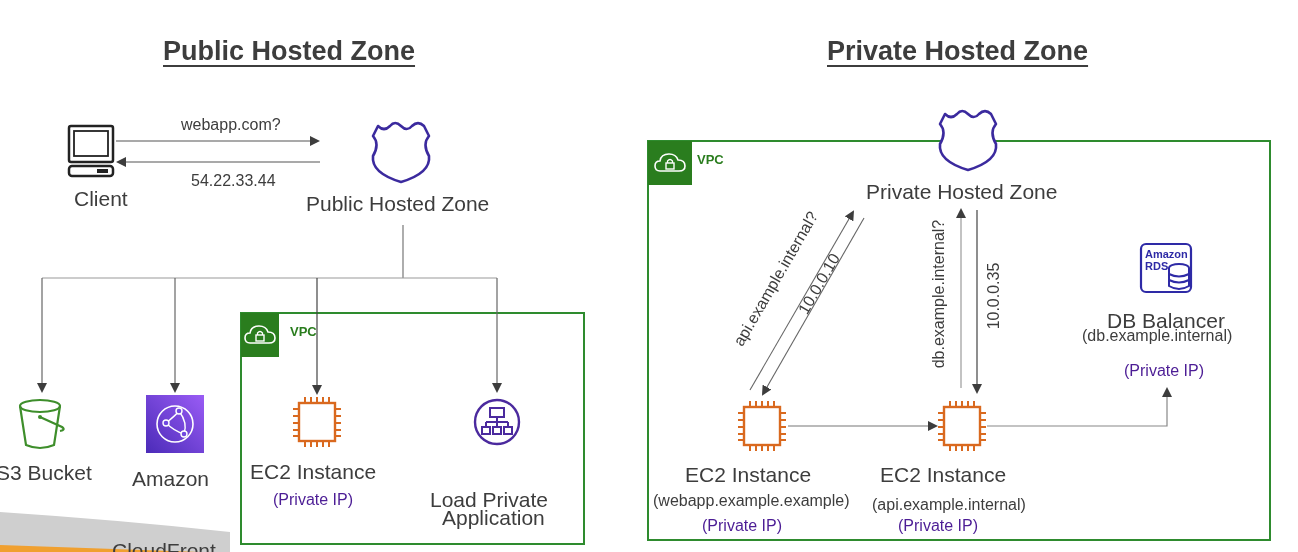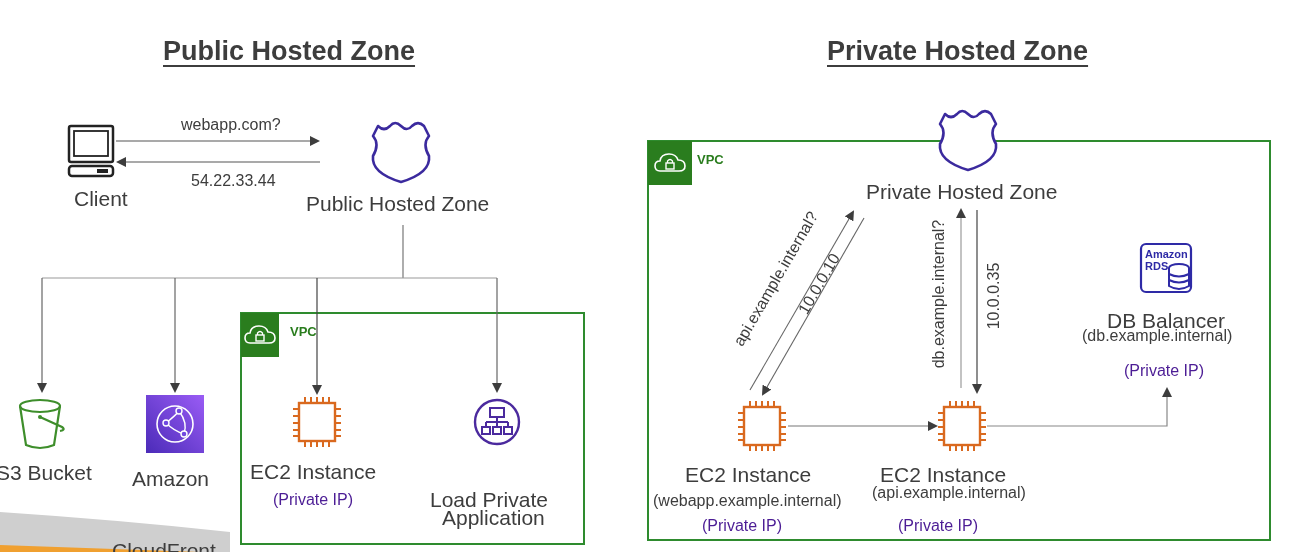--- a/index.html
+++ b/index.html
@@ -195,21 +195,21 @@
         <line x1="2" y1="41" x2="8" y2="41"></line>
       <line x1="44" y1="14" x2="50" y2="14"></line>
         <line x1="44" y1="21" x2="50" y2="21"></line>
         <line x1="44" y1="28" x2="50" y2="28"></line>
         <line x1="44" y1="35" x2="50" y2="35"></line>
         <line x1="44" y1="41" x2="50" y2="41"></line>
     </g>
   </svg>
 </div>
 <div class="abs lbl" style="left:685px; top:463px;">EC2 Instance</div>
-<div class="abs sub" style="left:653px; top:492px;">(webapp.example.internal)</div>
+<div class="abs sub" style="left:653px; top:492px;">(webapp.example.example)</div>
 <div class="abs bold" style="left:702px; top:517px;">(Private IP)</div>
 
 <div class="abs" style="left:936px; top:399px;">
   <svg width="52" height="54" viewBox="0 0 52 54">
     <rect x="8" y="8" width="36" height="38" fill="#fff" stroke="#d9691f" stroke-width="2.4"></rect>
     <g stroke="#d9691f" stroke-width="2">
       <line x1="14" y1="2" x2="14" y2="8"></line>
         <line x1="20" y1="2" x2="20" y2="8"></line>
         <line x1="26" y1="2" x2="26" y2="8"></line>
         <line x1="32" y1="2" x2="32" y2="8"></line>
@@ -226,21 +226,21 @@
         <line x1="2" y1="41" x2="8" y2="41"></line>
       <line x1="44" y1="14" x2="50" y2="14"></line>
         <line x1="44" y1="21" x2="50" y2="21"></line>
         <line x1="44" y1="28" x2="50" y2="28"></line>
         <line x1="44" y1="35" x2="50" y2="35"></line>
         <line x1="44" y1="41" x2="50" y2="41"></line>
     </g>
   </svg>
 </div>
 <div class="abs lbl" style="left:880px; top:463px;">EC2 Instance</div>
-<div class="abs sub" style="left:872px; top:484px;">(api.example.internal)</div>
+<div class="abs sub" style="left:872px; top:496px;">(api.example.internal)</div>
 <div class="abs bold" style="left:898px; top:517px;">(Private IP)</div>
 
 <div class="abs" style="left:1139px; top:242px;">
   <svg width="56" height="54" viewBox="0 0 56 54">
     <rect x="2" y="2" width="50" height="48" rx="5" fill="#fff" stroke="#2e2aa6" stroke-width="2.2"></rect>
     <text x="6" y="16" font-family="Liberation Sans, sans-serif" font-weight="bold" font-size="11" fill="#2e2aa6">Amazon</text>
     <text x="6" y="28" font-family="Liberation Sans, sans-serif" font-weight="bold" font-size="11" fill="#2e2aa6">RDS</text>
     <ellipse cx="40" cy="26" rx="10" ry="4" fill="#fff" stroke="#2e2aa6" stroke-width="2"></ellipse>
     <path d="M30 26 V44 Q40 50 50 44 V26" fill="#fff" stroke="#2e2aa6" stroke-width="2"></path>
     <path d="M30 32 Q40 37 50 32 M30 38 Q40 43 50 38" fill="none" stroke="#2e2aa6" stroke-width="2"></path>

